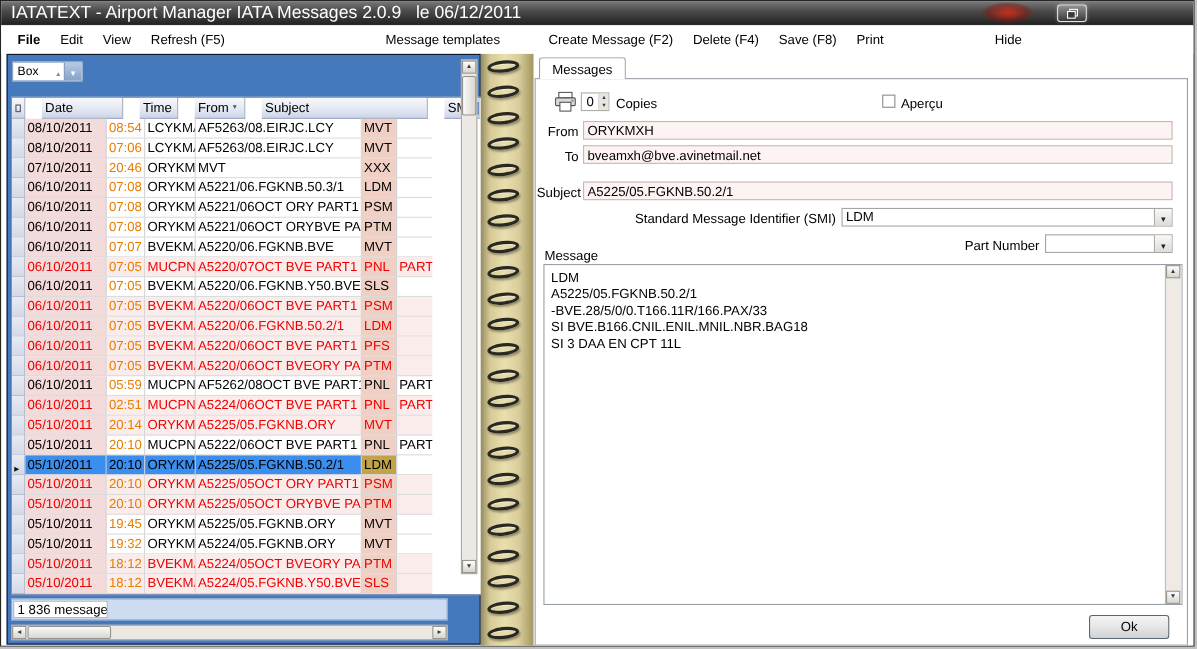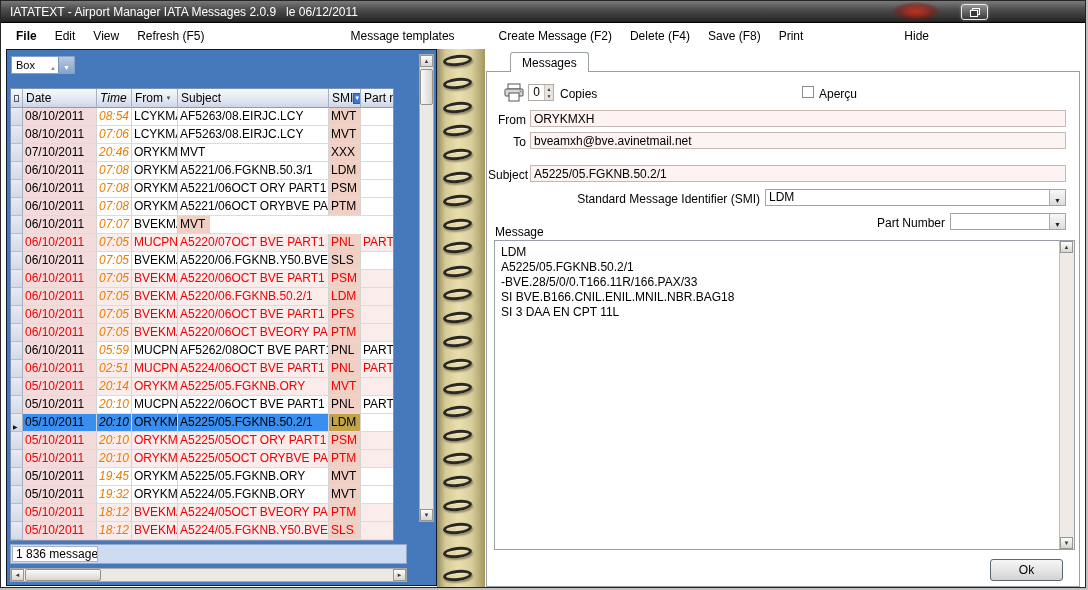--- a/index.html
+++ b/index.html
@@ -3,21 +3,21 @@
 <meta charset="utf-8">
 <style>
   html,body{margin:0;padding:0;background:#c0c0c0;font-family:"Liberation Sans","DejaVu Sans",sans-serif;}
   *{box-sizing:border-box;}
   .window{position:relative;width:1086px;height:588px;border:1px solid #252525;background:#fff;overflow:hidden;}
 
   
   .titlebar{position:absolute;left:0;top:0;right:0;height:22px;
     background:linear-gradient(180deg,#7a7a7a 0%,#4d4d4d 40%,#232323 100%);
     border-bottom:1px solid #000;}
-  .title-text{position:absolute;left:9px;top:0;line-height:22px;font-size:12px;color:#fff;white-space:pre;}
+  .title-text{position:absolute;left:9px;top:0;line-height:22px;font-size:16px;color:#fff;white-space:pre;}
   .close-glow{position:absolute;right:146px;top:1px;width:46px;height:19px;border-radius:50%;
     background:radial-gradient(ellipse at center,rgba(207,47,25,.92),rgba(140,18,8,.45) 55%,rgba(0,0,0,0) 78%);}
   .restore-btn{position:absolute;right:97px;top:3px;width:27px;height:16px;border:1px solid #e8e8e8;border-radius:3px;
     background:linear-gradient(rgba(255,255,255,.30),rgba(255,255,255,.06));box-shadow:0 0 3px rgba(255,255,255,.35);
     display:flex;align-items:center;justify-content:center;}
   .restore-glyph{position:relative;width:10px;height:9px;}
   .restore-glyph::before{content:"";position:absolute;right:0;top:0;width:6px;height:5px;border:1px solid #fff;}
   .restore-glyph::after{content:"";position:absolute;left:0;bottom:0;width:6px;height:5px;border:1px solid #fff;background:#3a3a3a;}
 
   
@@ -33,36 +33,36 @@
     background:var(--panel-blue,#4678bc);border:1px solid #0f172a;}
   .box-combo{position:absolute;left:4px;top:6px;width:64px;height:18px;background:#fff;border:1px solid #88a2c6;
     display:flex;align-items:center;}
   .box-label{flex:1;font-size:11px;padding-left:4px;}
   .box-sort::after{content:"▲";font-size:6px;color:#888;margin-right:2px;}
   .box-dd{width:16px;height:100%;background:linear-gradient(#b9c9e2,#87a3c9);border-left:1px solid #7a94b8;
     display:flex;align-items:center;justify-content:center;}
   .dd-arrow::after{content:"▼";font-size:7px;color:#fff;}
 
   .grid{position:absolute;left:3px;top:38px;width:max-content;background:#fff;border:1px solid #7f90b4;}
-  .grid-header{display:flex;}
+  .grid-header{display:flex;gap:15px;}
   .hcell{height:19px;display:flex;align-items:center;padding:0 3px;font-size:12px;color:#000;
     background:linear-gradient(#f7f9fc,#dde3ef 70%,#ccd4e6);border-right:1px solid #a8b0c4;border-bottom:1px solid #8e9ab8;
     overflow:hidden;white-space:nowrap;}
   .hdr-grid-icon{width:7px;height:7px;border:1px solid #556;background:linear-gradient(#fff,#cdd4e4);margin:0 auto;}
   .hdr-filter{margin-left:auto;width:11px;height:11px;display:flex;align-items:center;justify-content:center;}
   .hdr-filter::after{content:"▼";font-size:6px;color:#555;}
   .hdr-filter.active{background:#3d79d8;border:1px solid #2c5cb0;}
   .hdr-filter.active::after{color:#fff;}
 
   .grid-row{display:flex;background:#fff;}
   .cell{height:18px;line-height:16px;font-size:12px;padding:0 2px;overflow:hidden;white-space:nowrap;
     border-right:1px solid #d4d4d4;border-bottom:1px solid #dcdcdc;color:#000;}
   .c-sel{width:12px;}
   .c-date{width:74px;}
-  .c-time{width:35px;font-style:italic;}
+  .c-time{width:35px;}
   .c-from{width:46px;}
   .c-subject{width:151px;}
   .c-smi{width:32px;}
   .c-part{width:32px;border-right:none;}
   .grid-row .c-sel{background:linear-gradient(#e8ebf2,#d4d9e6);border-right:1px solid #a8b0c4;border-bottom:1px solid #b8bece;}
   .grid-row .c-date{background:var(--date-cell-pink,#f2dbda);}
   .grid-row .c-smi{background:var(--smi-cell-salmon,#f0cfc4);}
   .grid-row .c-time{color:var(--time-orange,#e87d00);}
   .grid-row.alert .c-date,.grid-row.alert .c-from,.grid-row.alert .c-subject,
   .grid-row.alert .c-smi,.grid-row.alert .c-part{color:var(--alert-red,#ee0000);}
@@ -95,21 +95,21 @@
 
   
   .binder{position:absolute;left:436px;top:48px;width:48px;height:538px;overflow:hidden;
     background:linear-gradient(90deg,#958b60 0%,#d6ca96 18%,#e9dfae 45%,#d9cd9c 72%,#a2975f 100%);
     display:flex;flex-direction:column;justify-content:space-between;padding:6px 0;}
   .ring{width:29px;height:11px;margin-left:6px;border:3px solid #2a2823;border-radius:50%;
     box-shadow:1px 2px 2px rgba(0,0,0,.35), inset 0 1px 0 rgba(255,255,255,.4);transform:rotate(-6deg);}
 
   
   .tab{position:absolute;left:489px;top:51px;height:20px;padding:3px 11px 0;background:#fff;border:1px solid #9aa0a8;
-    border-bottom:none;border-radius:3px 3px 0 0;font-size:12px;z-index:3;margin-left:20px;}
+    border-bottom:none;border-radius:3px 3px 0 0;font-size:12px;z-index:3;}
   .right-panel{position:absolute;left:485px;top:70px;width:594px;height:516px;background:#fff;border:1px solid #9aa0a8;z-index:2;}
 
   .print-btn{position:absolute;left:16px;top:11px;width:22px;height:19px;}
   .spinner{position:absolute;left:41px;top:12px;width:26px;height:17px;border:1px solid #b0aca4;background:#fff;display:flex;}
   .spin-val{flex:1;font-size:12px;text-align:center;line-height:15px;}
   .spin-btns{width:9px;display:flex;flex-direction:column;border-left:1px solid #c8c4bc;}
   .su,.sd{flex:1;display:flex;align-items:center;justify-content:center;background:#e8e4de;}
   .su::after{content:"▲";font-size:5px;color:#334;}
   .sd::after{content:"▼";font-size:5px;color:#334;}
   .lbl{position:absolute;font-size:12px;color:#000;white-space:nowrap;}
@@ -247,20 +247,21 @@
             <div class="cell c-from">ORYKMXH</div>
             <div class="cell c-subject">A5221/06OCT ORYBVE PART1</div>
             <div class="cell c-smi">PTM</div>
             <div class="cell c-part"></div>
           </div>
           <div class="grid-row normal">
             <div class="cell c-sel"></div>
             <div class="cell c-date">06/10/2011</div>
             <div class="cell c-time">07:07</div>
             <div class="cell c-from">BVEKMAF</div>
+            <div class="cell c-subject">A5220/06.FGKNB.BVE</div>
             <div class="cell c-smi">MVT</div>
             <div class="cell c-part"></div>
           </div>
           <div class="grid-row alert">
             <div class="cell c-sel"></div>
             <div class="cell c-date">06/10/2011</div>
             <div class="cell c-time">07:05</div>
             <div class="cell c-from">MUCPNAF</div>
             <div class="cell c-subject">A5220/07OCT BVE PART1</div>
             <div class="cell c-smi">PNL</div>

